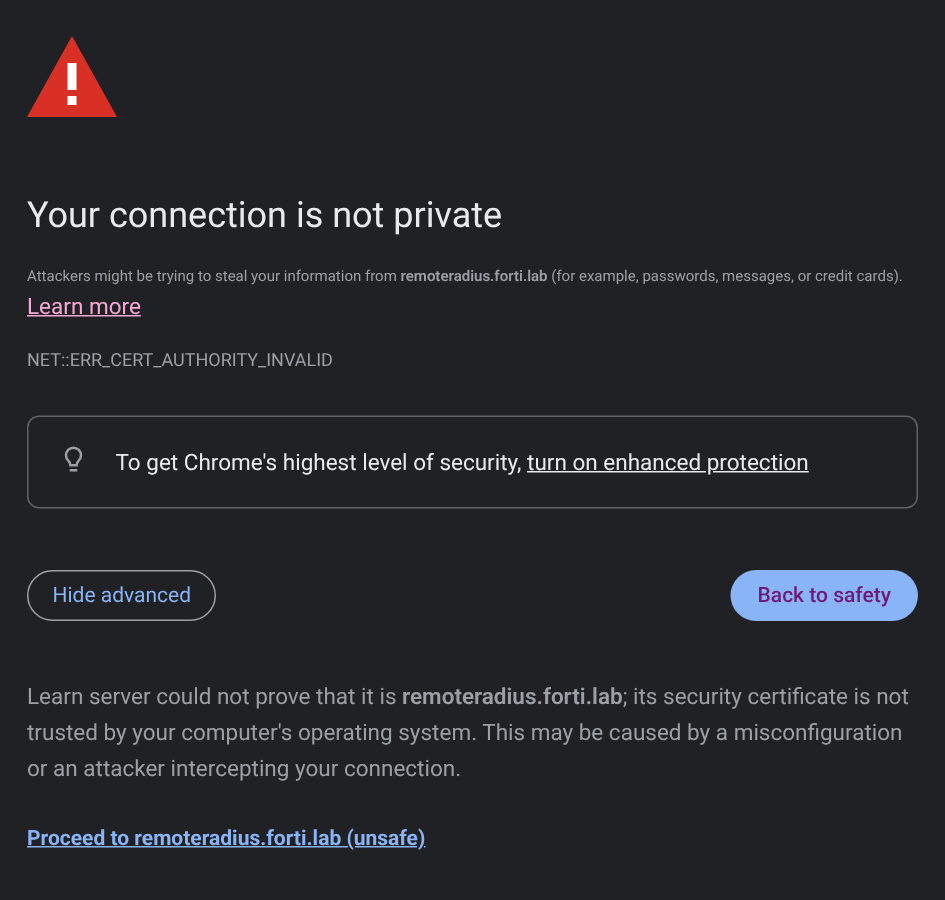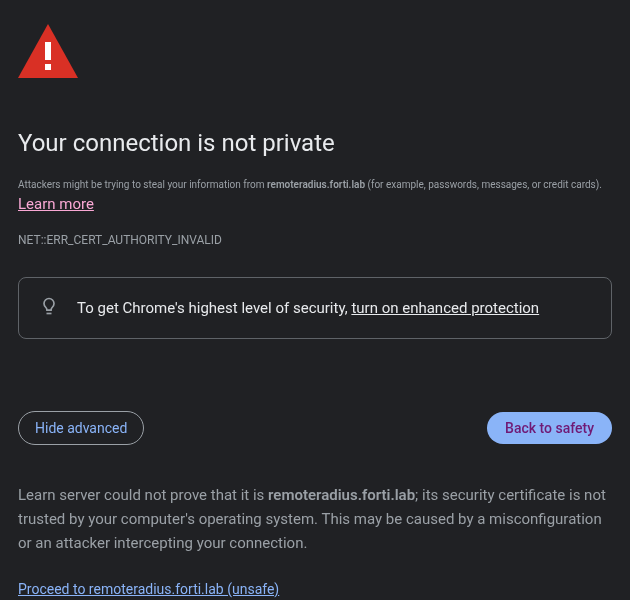--- a/index.html
+++ b/index.html
@@ -49,39 +49,38 @@
       margin-top: 20px;
       margin-bottom: 30px;
     }
     .enhanced-box {
       border: 1px solid #5f6368;
       border-radius: 8px;
       padding: 18px 20px;
       display: flex;
       align-items: center;
       gap: 18px;
-      margin-bottom: 72px;
+      margin-bottom: 41px;
     }
     .bulb-icon {
       flex-shrink: 0;
       color: #9aa0a6;
     }
     .enhanced-text {
       font-size: 15px;
       color: #e8eaed;
     }
     .enhanced-link {
       text-decoration: underline;
       cursor: pointer;
       color: #e8eaed;
     }
     .button-row {
       display: flex;
       justify-content: space-between;
-      align-items: center;
       margin-bottom: 38px;
     }
     .hide-advanced-btn {
       background: transparent;
       border: 1px solid #9aa0a6;
       color: #8ab4f8;
       padding: 8px 16px;
       border-radius: 18px;
       font-size: 14px;
       cursor: pointer;
@@ -102,20 +101,21 @@
       font-size: 15px;
       line-height: 1.6;
       color: #9aa0a6;
       margin-bottom: 24px;
     }
     .proceed-link {
       color: #8ab4f8;
       text-decoration: underline;
       cursor: pointer;
       font-size: 14px;
+      font-weight: bold;
     }
   </style>
 </head>
 <body>
 
 
 
 <div class="warning-icon">
   <svg width="60" height="54" viewBox="0 0 60 54">
     <polygon points="30,0 60,54 0,54" fill="#d93025"></polygon>

